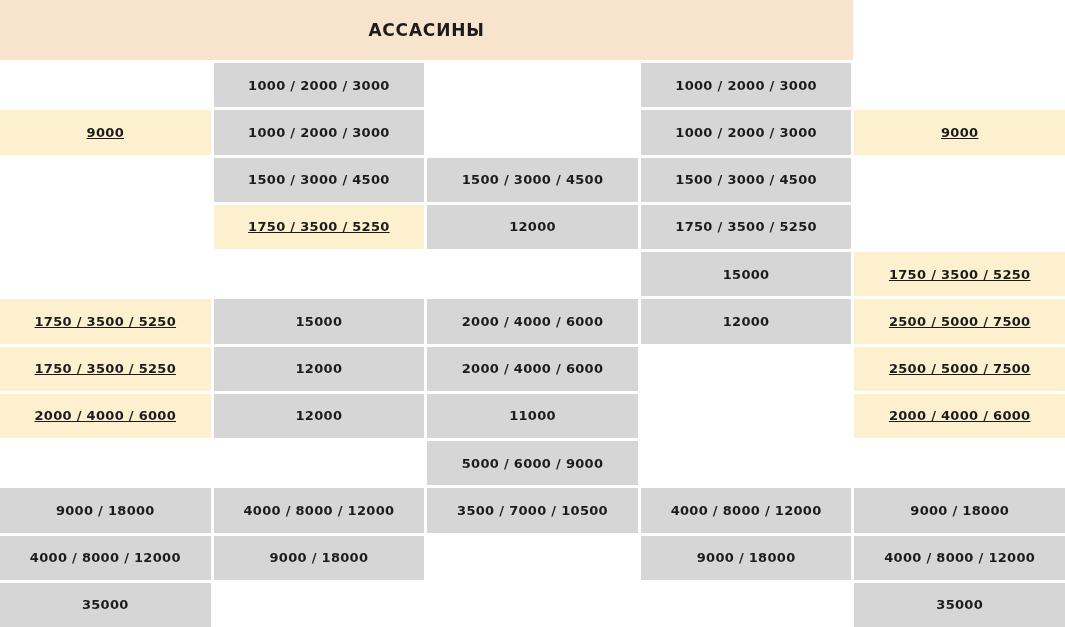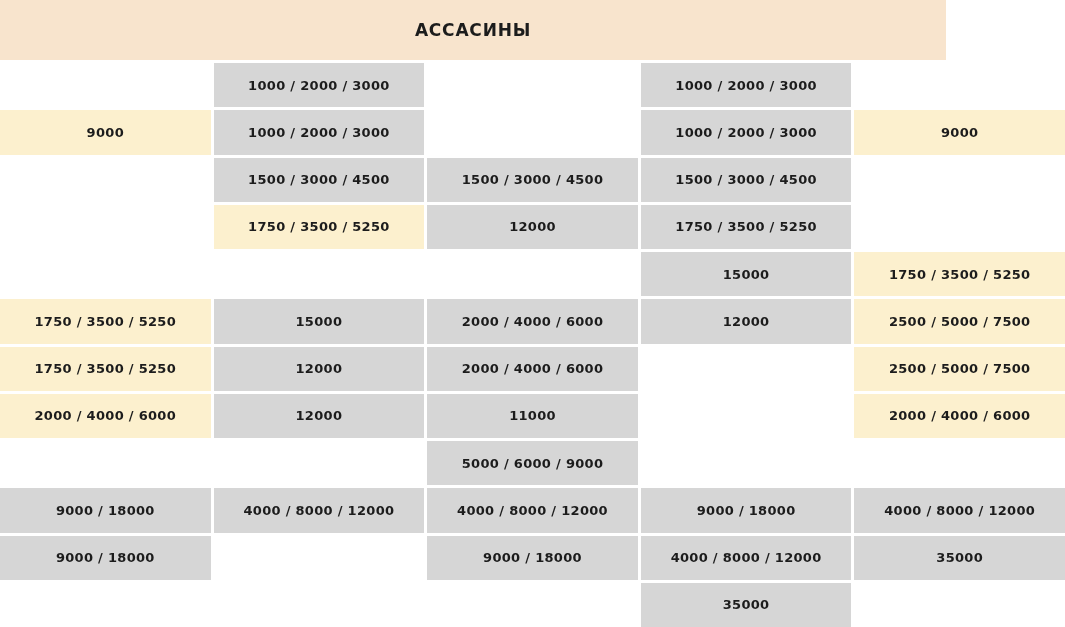--- a/index.html
+++ b/index.html
@@ -12,21 +12,21 @@
     height: 627px;
     overflow: hidden;
     font-family: "DejaVu Sans", "Liberation Sans", sans-serif;
   }
   .table-wrap {
     width: 1065px;
     height: 627px;
     background: #ffffff;
   }
   .table-header {
-    width: 946px;
+    width: 853px;
     height: 60px;
     background: var(--header-bg, #f8e4cd);
     display: flex;
     align-items: center;
     justify-content: center;
     font-weight: 700;
     font-size: 17px;
     letter-spacing: 0.8px;
     color: var(--text-color, #1c1c1c);
   }
@@ -44,21 +44,21 @@
     display: flex;
     align-items: center;
     justify-content: center;
     font-weight: 700;
     font-size: 13px;
     letter-spacing: 0.3px;
     color: var(--text-color, #1c1c1c);
     white-space: nowrap;
   }
   .cell.gray   { background: var(--cell-bg, #d6d6d6); }
-  .cell.yellow { background: var(--highlight-bg, #fcf0ce); }
+  .cell.yellow { background: var(--highlight-bg, #fcf0ce); text-decoration: underline; }
   .cell.empty  { background: #ffffff; }
 </style>
 </head>
 <body>
 
 <div class="table-wrap">
   <div class="table-header">АССАСИНЫ</div>
   <div class="grid" id="grid">
       <div class="cell empty"></div>
       <div class="cell gray">1000 / 2000 / 3000</div>
@@ -100,20 +100,21 @@
       <div class="cell gray">11000</div>
       <div class="cell empty"></div>
       <div class="cell yellow">2000 / 4000 / 6000</div>
       <div class="cell empty"></div>
       <div class="cell empty"></div>
       <div class="cell gray">5000 / 6000 / 9000</div>
       <div class="cell empty"></div>
       <div class="cell empty"></div>
       <div class="cell gray">9000 / 18000</div>
       <div class="cell gray">4000 / 8000 / 12000</div>
+      <div class="cell gray">3500 / 7000 / 10500</div>
       <div class="cell gray">4000 / 8000 / 12000</div>
       <div class="cell gray">9000 / 18000</div>
       <div class="cell gray">4000 / 8000 / 12000</div>
       <div class="cell gray">9000 / 18000</div>
       <div class="cell empty"></div>
       <div class="cell gray">9000 / 18000</div>
       <div class="cell gray">4000 / 8000 / 12000</div>
       <div class="cell gray">35000</div>
       <div class="cell empty"></div>
       <div class="cell empty"></div>

